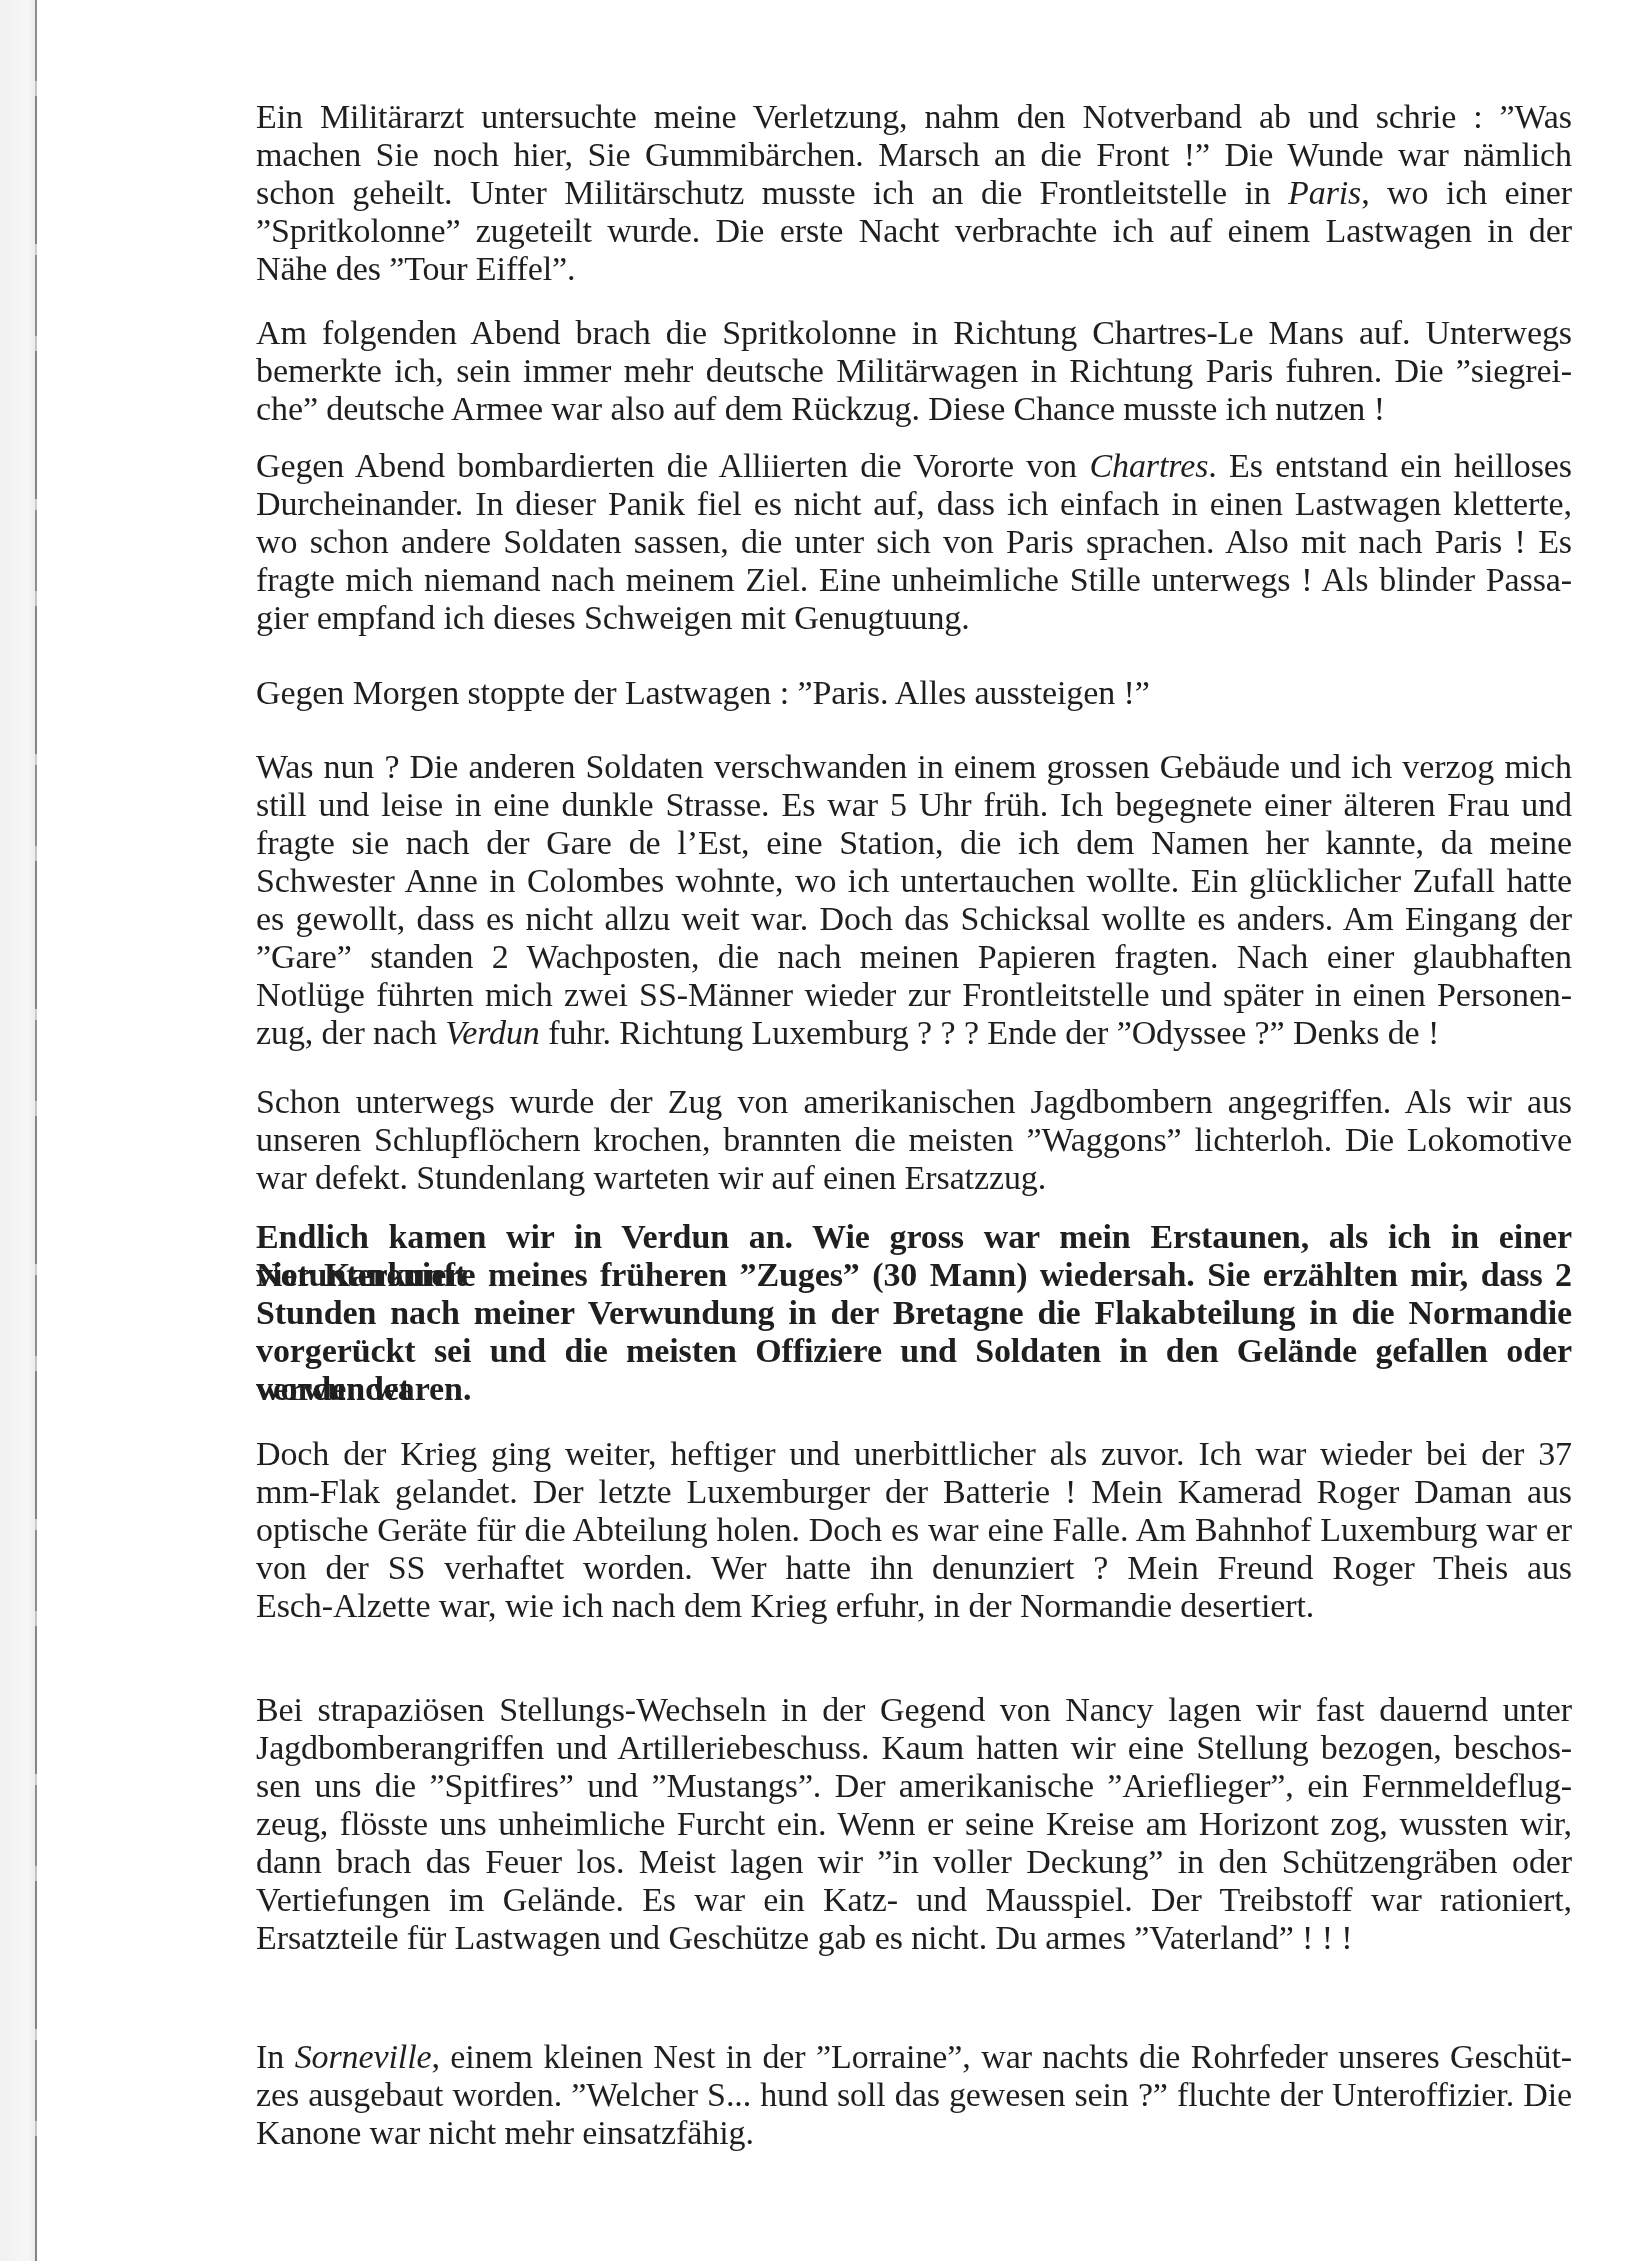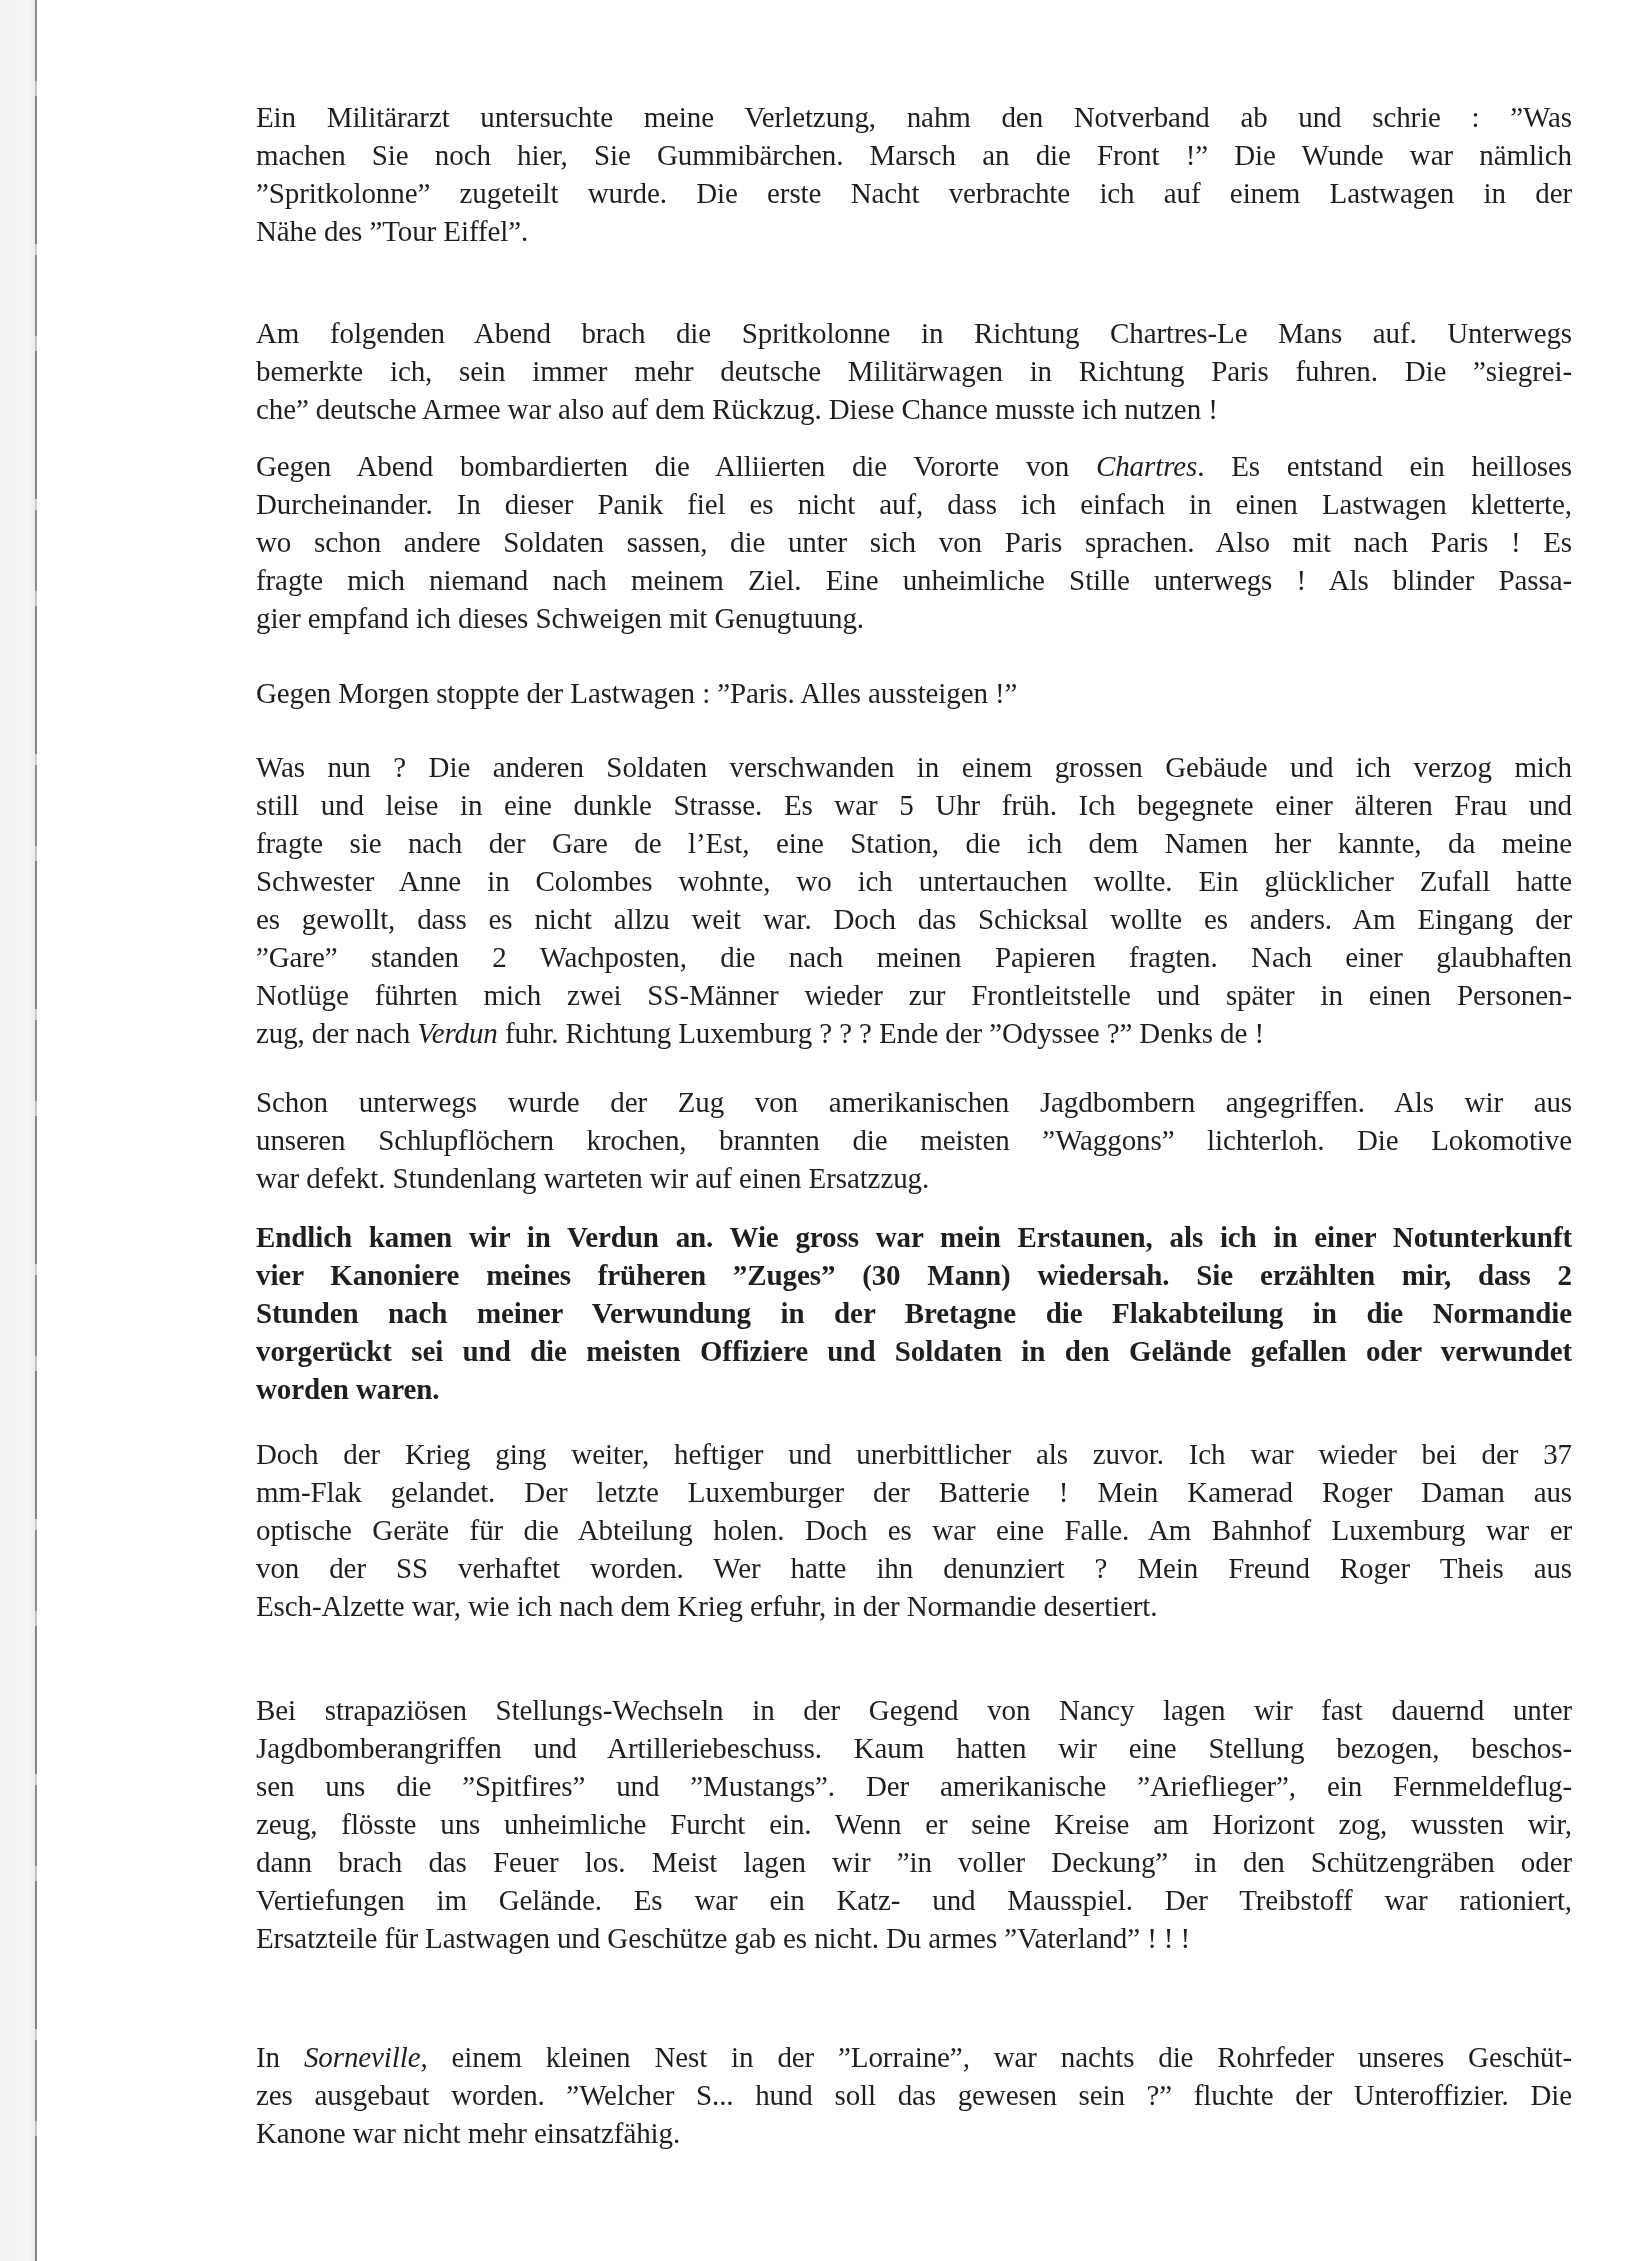--- a/index.html
+++ b/index.html
@@ -47,21 +47,21 @@
   }
   .para {
     position: absolute;
     left: 0;
     width: 1316px;
   }
   .line {
     display: block;
     height: 38px;
     line-height: 38px;
-    font-size: 29px;
+    font-size: 34px;
     text-align: justify;
     text-align-last: justify;
     white-space: normal;
     letter-spacing: -0.1px;
     word-spacing: 0px;
   }
   .line.last {
     text-align-last: left;
   }
   .line i, .it {
@@ -72,20 +72,21 @@
 <body>
 
 <div class="page-edge"></div>
 <div class="page-edge-line"></div>
 
 <div class="sheet">
   <div class="column" id="column">
       <div class="para" style="top: 98px;">
         <span class="line">Ein Militärarzt untersuchte meine Verletzung, nahm den Notverband ab und schrie : ”Was</span>
         <span class="line">machen Sie noch hier, Sie Gummibärchen. Marsch an die Front !” Die Wunde war nämlich</span>
+        <span class="line">schon geheilt. Unter Militärschutz musste ich an die Frontleitstelle in <i>Paris</i>, wo ich einer</span>
         <span class="line">”Spritkolonne” zugeteilt wurde. Die erste Nacht verbrachte ich auf einem Lastwagen in der</span>
         <span class="line last">Nähe des ”Tour Eiffel”.</span>
       </div>
       <div class="para" style="top: 314px;">
         <span class="line">Am folgenden Abend brach die Spritkolonne in Richtung Chartres-Le Mans auf. Unterwegs</span>
         <span class="line">bemerkte ich, sein immer mehr deutsche Militärwagen in Richtung Paris fuhren. Die ”siegrei-</span>
         <span class="line last">che” deutsche Armee war also auf dem Rückzug. Diese Chance musste ich nutzen !</span>
       </div>
       <div class="para" style="top: 447px;">
         <span class="line">Gegen Abend bombardierten die Alliierten die Vororte von <i>Chartres</i>. Es entstand ein heilloses</span>

